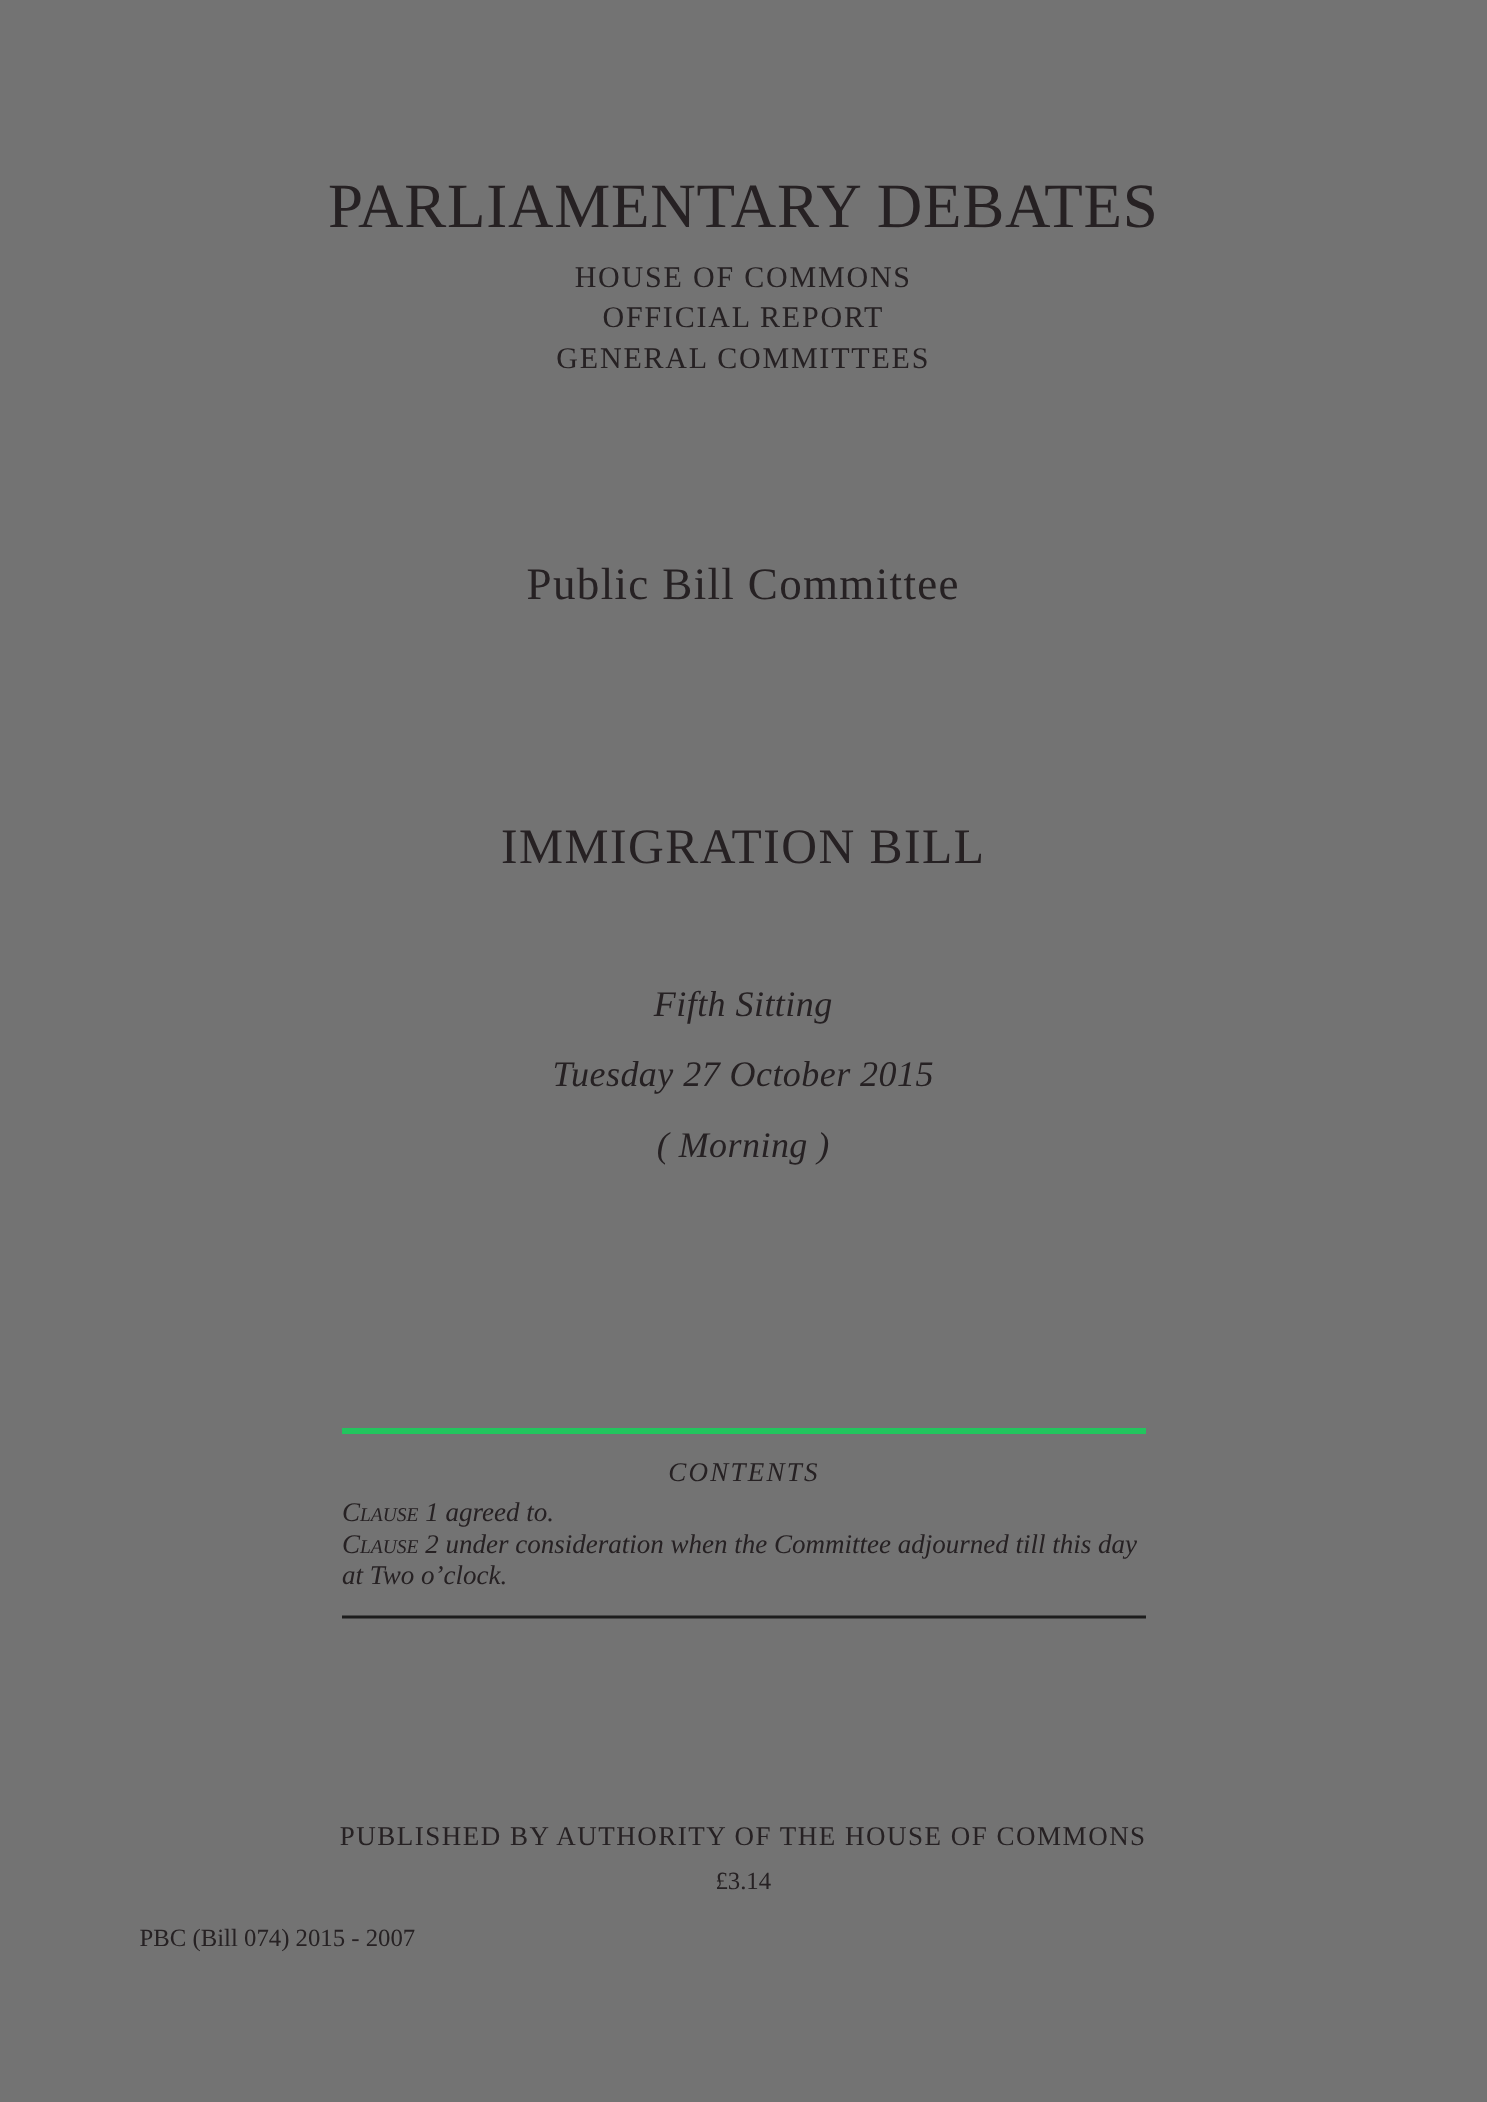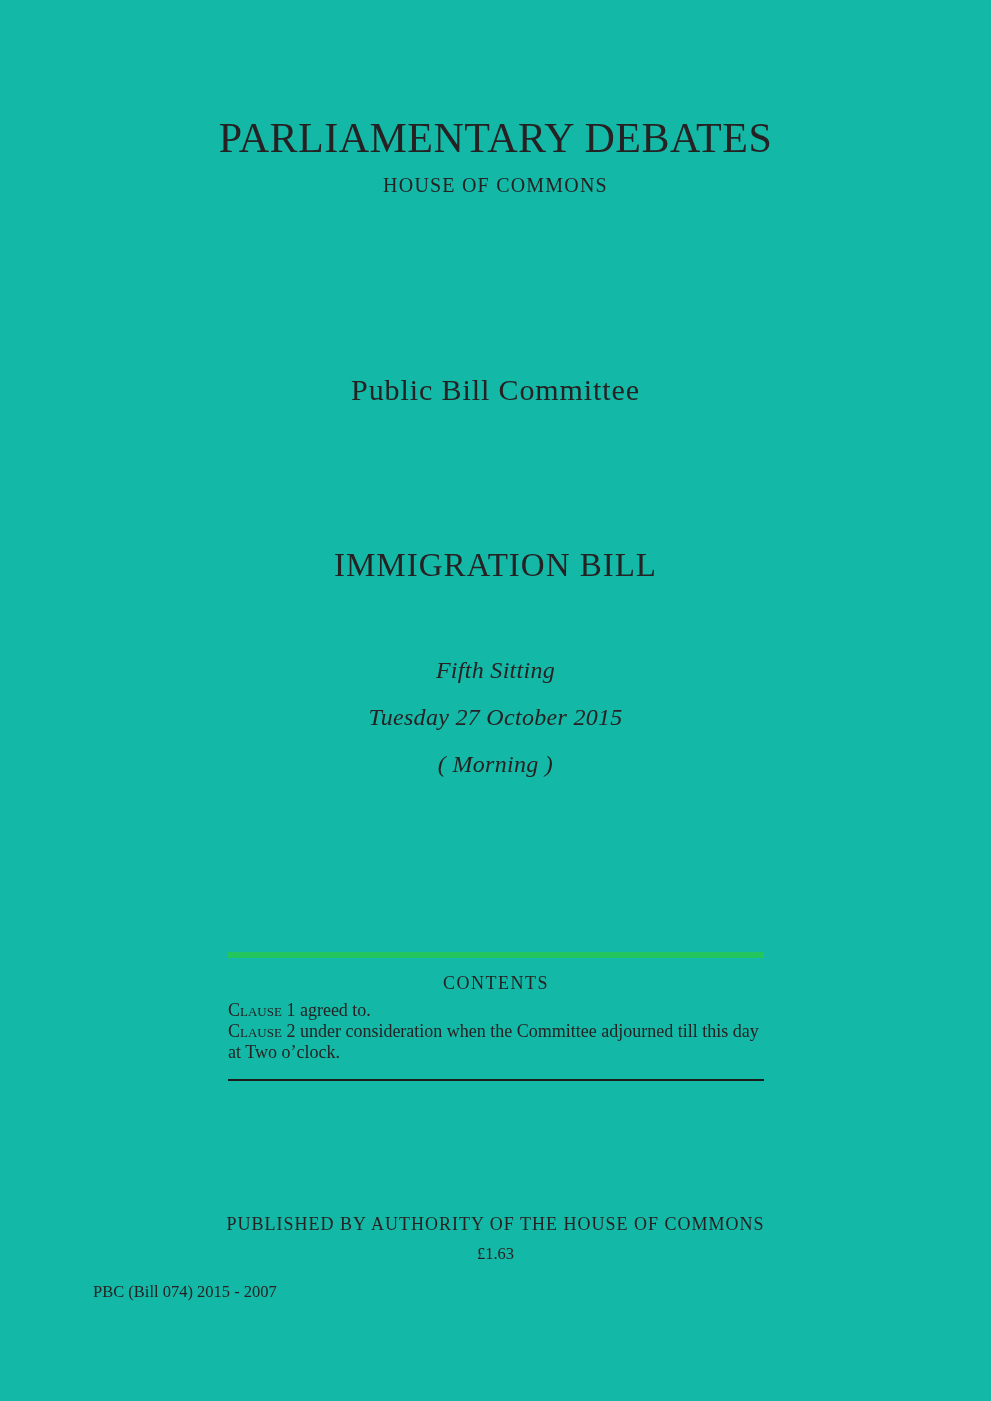--- a/index.html
+++ b/index.html
@@ -2,21 +2,21 @@
 <html><head>
 <meta charset="utf-8">
 <style>
   * { margin: 0; padding: 0; box-sizing: border-box; }
   html, body { background: #ffffff; }
   .page {
     position: relative;
     width: 991px;
     height: 1401px;
     margin: 0 auto;
-    background: #14b8a6;
+    background: #737373;
     color: #262123;
     font-family: "Liberation Serif", serif;
     overflow: hidden;
   }
   .centered { position: absolute; left: 0; width: 991px; text-align: center; }
 
   .title {
     top: 114px;
     font-size: 42px;
     font-weight: normal;
@@ -46,23 +46,24 @@
     font-style: italic;
     font-size: 24px;
     letter-spacing: 0.3px;
     line-height: 47px;
   }
   .contents-box {
     position: absolute;
     left: 228px;
     top: 952px;
     width: 536px;
-    border-top: 6px solid #22c55e;
+    border-top: 4px solid #22c55e;
     border-bottom: 2px solid #1c1c1c;
     padding: 15px 0 16px 0;
+    font-style: italic;
   }
   .contents-heading {
     text-align: center;
     font-size: 18px;
     letter-spacing: 1.5px;
     line-height: 20px;
     margin-bottom: 7px;
   }
   .clause {
     font-size: 18px;
@@ -91,37 +92,39 @@
 </style>
 </head>
 <body>
 
 <div class="page">
 
   <h1 class="centered title">PARLIAMENTARY DEBATES</h1>
 
   <div class="centered subtitle">
     <div>HOUSE OF COMMONS</div>
+    <div>OFFICIAL REPORT</div>
+    <div>GENERAL COMMITTEES</div>
   </div>
 
   <div class="centered bill">IMMIGRATION BILL</div>
 
   <div class="centered committee">Public Bill Committee</div>
 
   <div class="centered sitting">
     <div>Fifth Sitting</div>
     <div>Tuesday 27 October 2015</div>
     <div>( Morning )</div>
   </div>
 
   <div class="contents-box">
     <div class="contents-heading">CONTENTS</div>
     <p class="clause"><span class="sc">Clause</span> <span>1</span> <span>agreed to.</span></p>
     <p class="clause"><span class="sc">Clause</span> <span>2</span> <span>under consideration when the Committee adjourned till this day at Two o’clock.</span></p>
   </div>
 
   <div class="centered published">PUBLISHED BY AUTHORITY OF THE HOUSE OF COMMONS</div>
 
-  <div class="centered price">£1.63</div>
+  <div class="centered price">£3.14</div>
 
   <div class="reference">PBC (Bill 074) 2015 - 2007</div>
 
 </div>
 
 </body></html>

